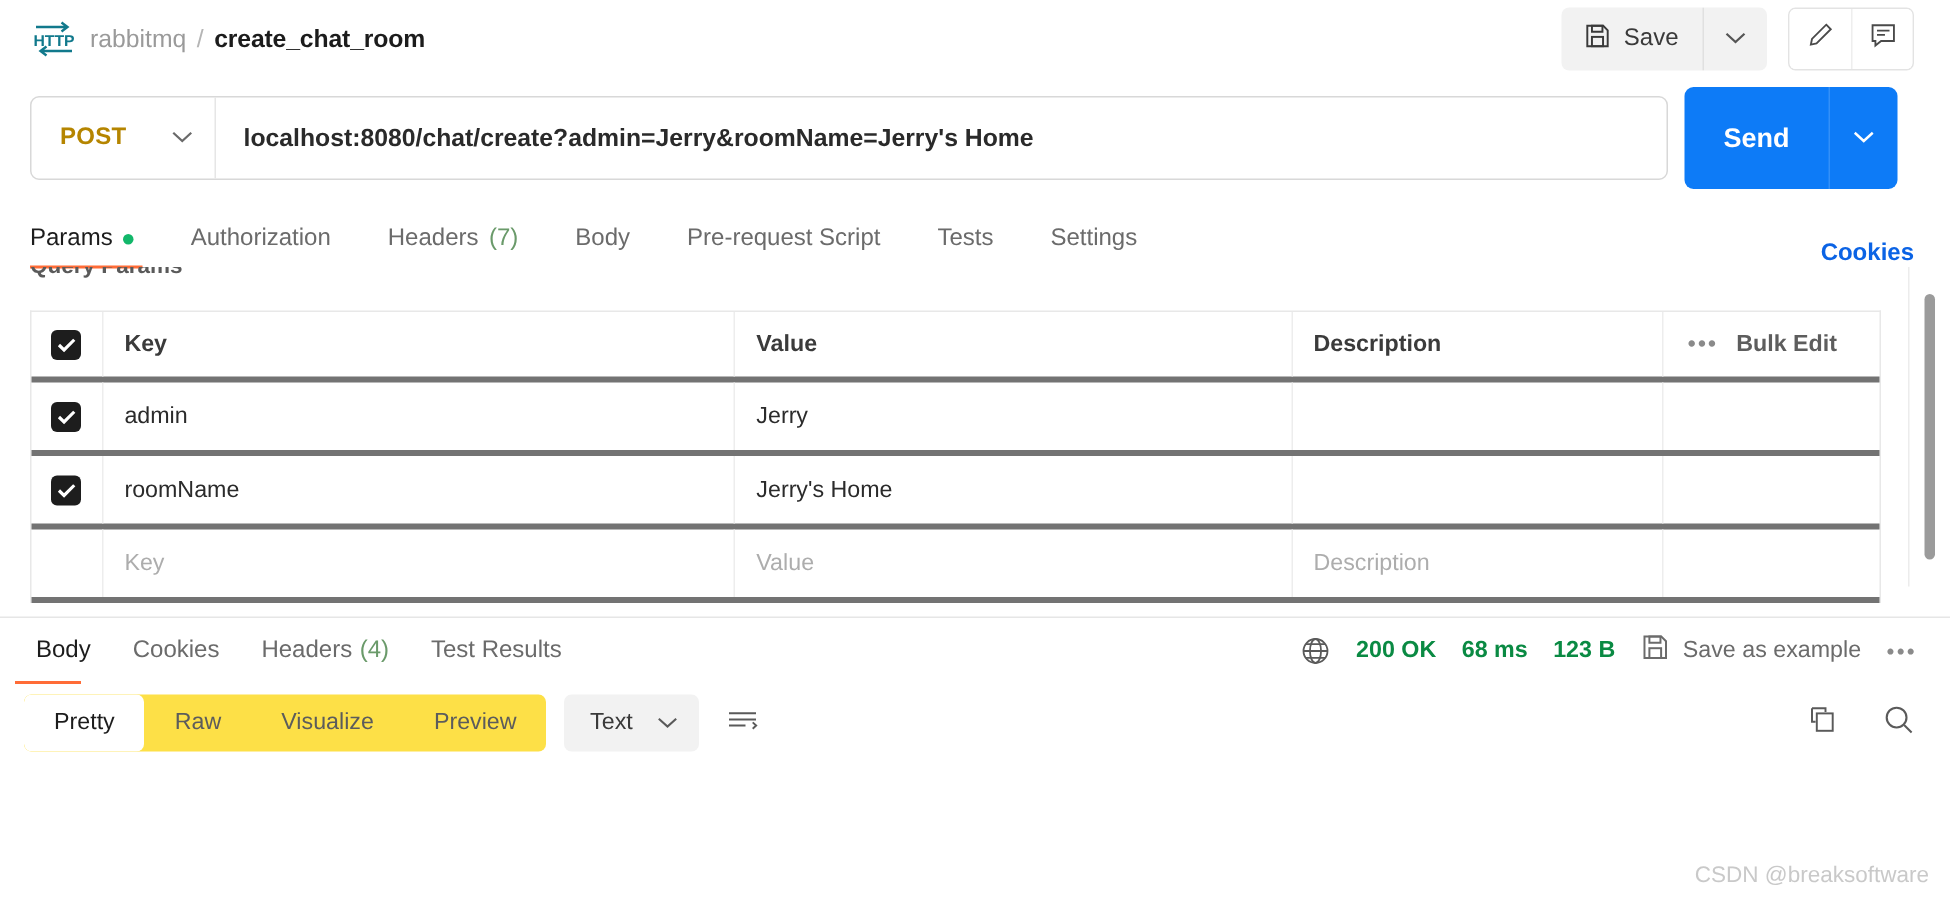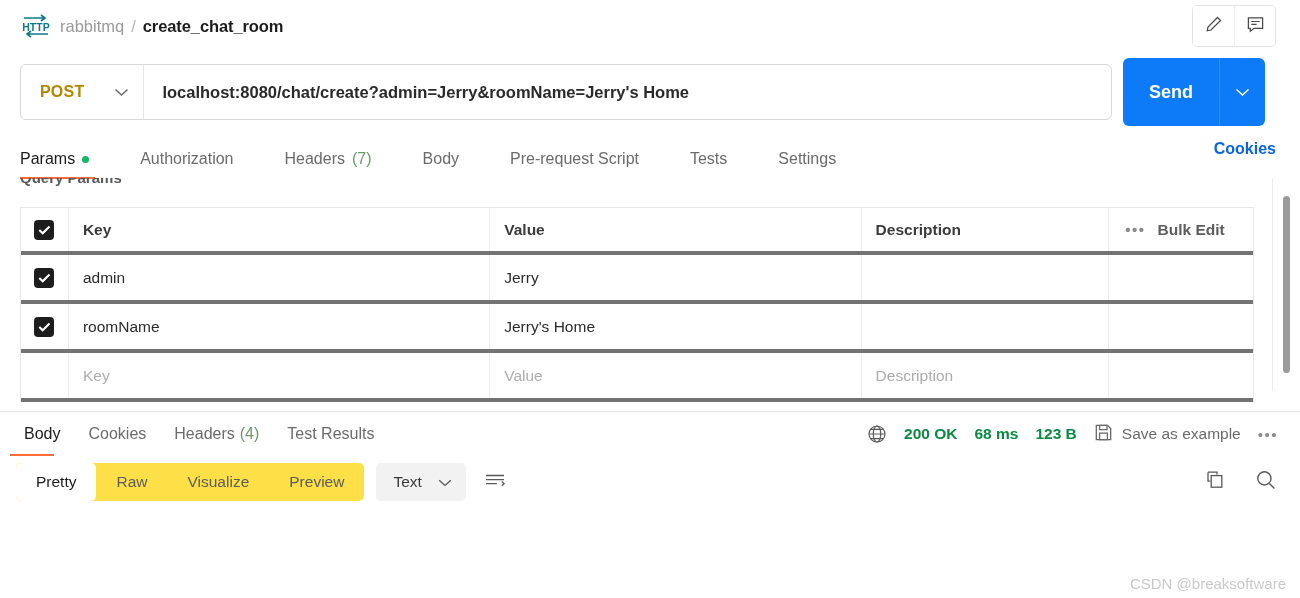--- a/index.html
+++ b/index.html
@@ -56,21 +56,21 @@
   .url-input {
     flex: 1; display: flex; align-items: center; padding: 0 18px;
     font-size: 16.5px; color: #2a2a2a; cursor: text; overflow: hidden; white-space: nowrap; font-weight: bold;
   }
   .send-group { display: flex; align-items: stretch; background: #0d7bf7; border-radius: 6px; height: 68px; overflow:hidden; }
   .send-btn { display:flex; align-items:center; padding: 0 26px; font-size: 18px; font-weight: bold; color:#fff; cursor:pointer; }
   .send-caret { width: 46px; display:flex; align-items:center; justify-content:center; cursor:pointer; border-left:1px solid rgba(255,255,255,0.16); }
 
   
   .reqtabs {
-    display: flex; align-items: flex-start; gap: 17px;
+    display: flex; align-items: flex-end; gap: 4px;
     padding: 0 24px 0 20px; margin-top: 14px; position: relative; height: 38px;
   }
   .rtab {
     font-size: 16px; color: #6b6b6b; padding: 0 17px; cursor: pointer;
     display: flex; align-items: center; gap: 7px; height: 38px;
   }
   .rtab:first-child { padding-left: 0; }
   .rtab.active { color: #1c1c1c; }
   .green-dot { width: 7px; height: 7px; border-radius: 50%; background: #12b76a; display:inline-block; }
   .count-badge { color: #6a9a6a; }
@@ -149,20 +149,39 @@
       <text x="15" y="18.5" font-family="Liberation Sans, sans-serif" font-size="10.5" font-weight="bold" fill="#11798c" text-anchor="middle">HTTP</text>
     </svg>
   </span>
   <div class="breadcrumb">
     <span class="bc-collection">rabbitmq</span>
     <span class="bc-sep">/</span>
     <span class="bc-name">create_chat_room</span>
   </div>
 
   <div class="topbar-right">
+    <div class="save-group">
+      <div class="save-btn">
+        <span>
+          <svg width="18" height="18" viewBox="0 0 18 18" fill="none" stroke="#3a3a3a" stroke-width="1.3">
+            <path d="M2.2 2.2h10.6L15.8 5.2v10.6H2.2z"></path>
+            <path d="M5.3 2.2h7v4h-7z"></path>
+            <rect x="5.3" y="9.6" width="7.4" height="6.2"></rect>
+          </svg>
+        </span>
+        <span>Save</span>
+      </div>
+      <div class="save-caret">
+        <span>
+          <svg width="14" height="9" viewBox="0 0 14 9" fill="none" stroke="#555" stroke-width="1.5">
+              <path d="M1 1.5 L7 7 L13 1.5"></path>
+            </svg>
+        </span>
+      </div>
+    </div>
 
     <div class="icon-group">
       <div class="icon-btn">
         <span>
           <svg width="19" height="19" viewBox="0 0 20 20" fill="none" stroke="#4a4a4a" stroke-width="1.3">
             <path d="M14.2 2.6l3.2 3.2-10 10-4 .8.8-4z"></path>
           </svg>
         </span>
       </div>
       <div class="icon-btn">

